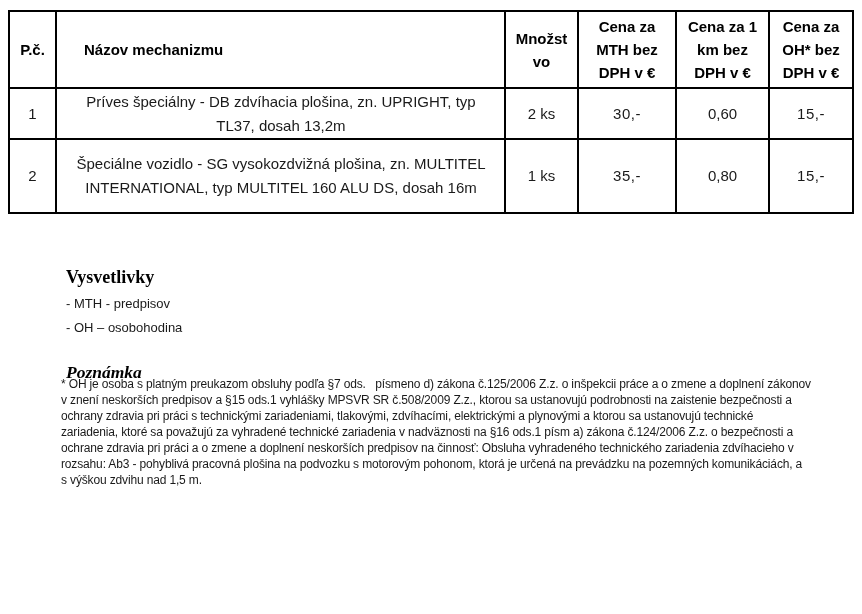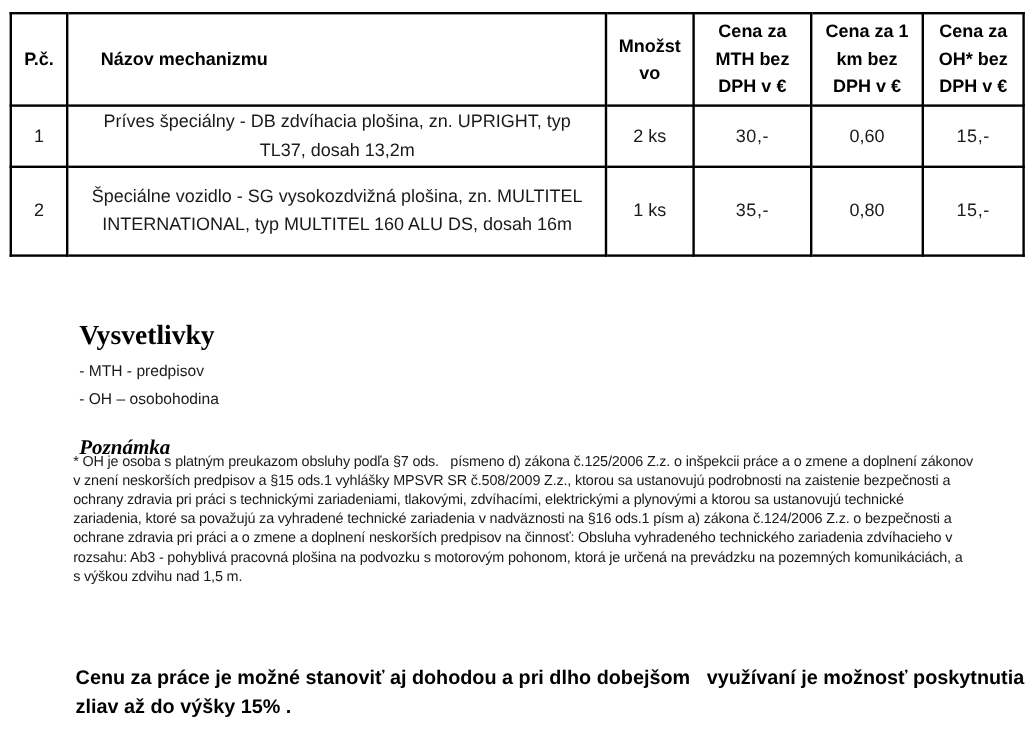--- a/index.html
+++ b/index.html
@@ -37,21 +37,21 @@
   table.price-table tbody td.name-cell {
     text-align:center; padding:0 10px 0 11px;
   }
   td.val-light { color:#3f3f3f; letter-spacing:0.5px; }
   td.val-dark  { color:#151515; }
 
   
   .legend { position:absolute; left:66px; top:267px; }
   .legend-title {
     font-family:"Liberation Serif", serif;
-    font-weight:bold; font-size:23px; color:#000;
+    font-weight:bold; font-size:18px; color:#000;
   }
   .legend-item {
     font-size:13px; color:#1a1a1a; line-height:16px; margin-top:8px;
   }
   .legend-item:first-of-type { margin-top:10px; }
 
   
   .note-title {
     position:absolute; left:66px; top:362px;
     font-family:"Liberation Serif", serif;
@@ -129,16 +129,14 @@
 
   <div class="note-title">Poznámka</div>
   <div class="note-text">* OH je osoba s platným preukazom obsluhy podľa §7 ods.   písmeno d) zákona č.125/2006 Z.z. o inšpekcii práce a o zmene a doplnení zákonov
 v znení neskorších predpisov a §15 ods.1 vyhlášky MPSVR SR č.508/2009 Z.z., ktorou sa ustanovujú podrobnosti na zaistenie bezpečnosti a
 ochrany zdravia pri práci s technickými zariadeniami, tlakovými, zdvíhacími, elektrickými a plynovými a ktorou sa ustanovujú technické
 zariadenia, ktoré sa považujú za vyhradené technické zariadenia v nadväznosti na §16 ods.1 písm a) zákona č.124/2006 Z.z. o bezpečnosti a
 ochrane zdravia pri práci a o zmene a doplnení neskorších predpisov na činnosť: Obsluha vyhradeného technického zariadenia zdvíhacieho v
 rozsahu: Ab3 - pohyblivá pracovná plošina na podvozku s motorovým pohonom, ktorá je určená na prevádzku na pozemných komunikáciách, a
 s výškou zdvihu nad 1,5 m.</div>
 
-  <div class="footer-text">Cenu za práce je možné stanoviť aj dohodou a pri dlho dobejšom   využívaní je možnosť poskytnutia
-zliav až do výšky 15% .</div>
 
 </div>
 
 </body></html>

